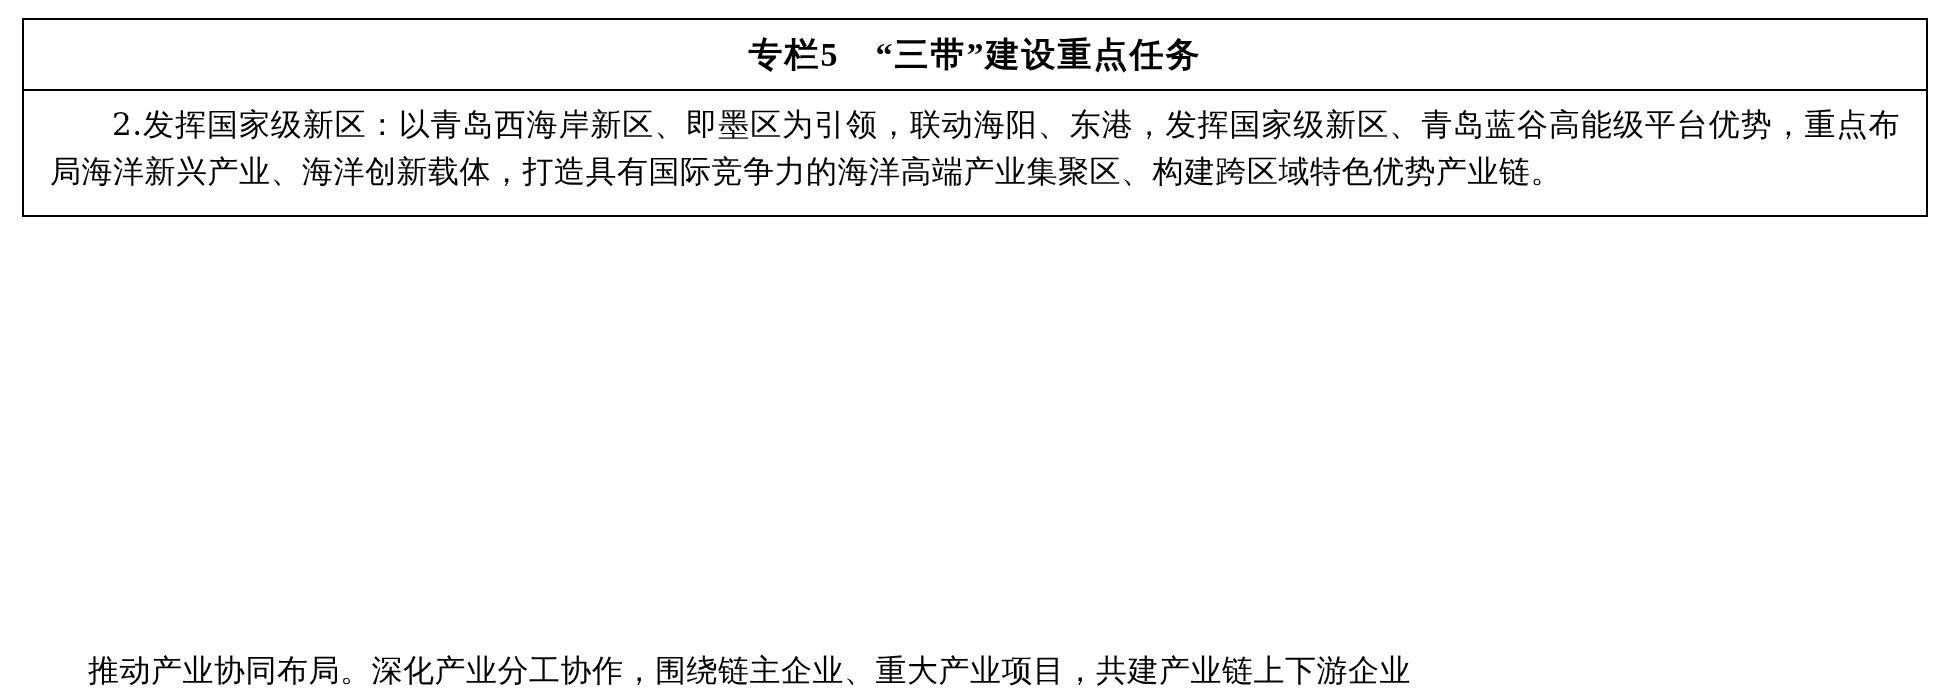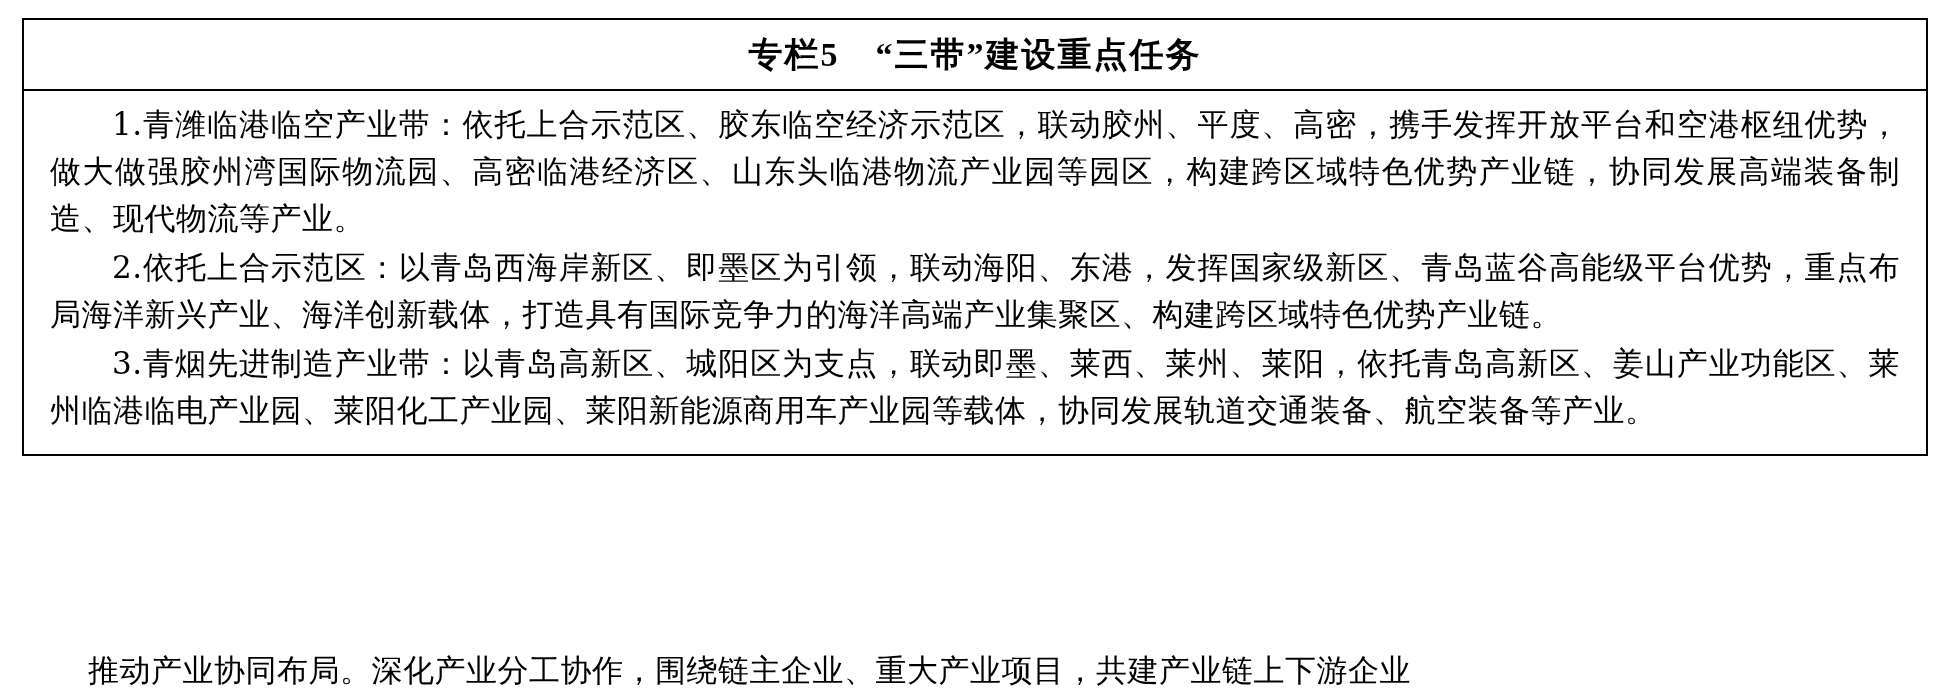--- a/index.html
+++ b/index.html
@@ -78,30 +78,24 @@
 <div class="page">
 
   <div class="box">
 
     <div class="box-title">
       <span>专栏5</span><span class="num-gap"></span><span>“三带”建设重点任务</span>
     </div>
 
     <div class="box-body">
 
+
       <p class="para">
-        <span class="lead">1.</span><span class="lead">青潍临港临空产业带</span><span>：依托上合示范区、胶东临空经济示范区，联动胶州、平度、高密，携手发挥开放平台和空港枢纽优势，做大做强胶州湾国际物流园、高密临港经济区、山东头临港物流产业园等园区，构建跨区域特色优势产业链，协同发展高端装备制造、现代物流等产业。</span>
+        <span class="lead">2.</span><span class="lead">发挥国家级新区</span><span>：以青岛西海岸新区、即墨区为引领，联动海阳、东港，发挥国家级新区、青岛蓝谷高能级平台优势，重点布局海洋新兴产业、海洋创新载体，打造具有国际竞争力的海洋高端产业集聚区、构建跨区域特色优势产业链。</span>
       </p>
 
-      <p class="para">
-        <span class="lead">2.</span><span class="lead">依托上合示范区</span><span>：以青岛西海岸新区、即墨区为引领，联动海阳、东港，发挥国家级新区、青岛蓝谷高能级平台优势，重点布局海洋新兴产业、海洋创新载体，打造具有国际竞争力的海洋高端产业集聚区、构建跨区域特色优势产业链。</span>
-      </p>
-
-      <p class="para">
-        <span class="lead">3.</span><span class="lead">青烟先进制造产业带</span><span>：以青岛高新区、城阳区为支点，联动即墨、莱西、莱州、莱阳，依托青岛高新区、姜山产业功能区、莱州临港临电产业园、莱阳化工产业园、莱阳新能源商用车产业园等载体，协同发展轨道交通装备、航空装备等产业。</span>
-      </p>
 
     </div>
   </div>
 
   <div class="footer-line">推动产业协同布局。深化产业分工协作，围绕链主企业、重大产业项目，共建产业链上下游企业</div>
 
 </div>
 
 </body></html>

